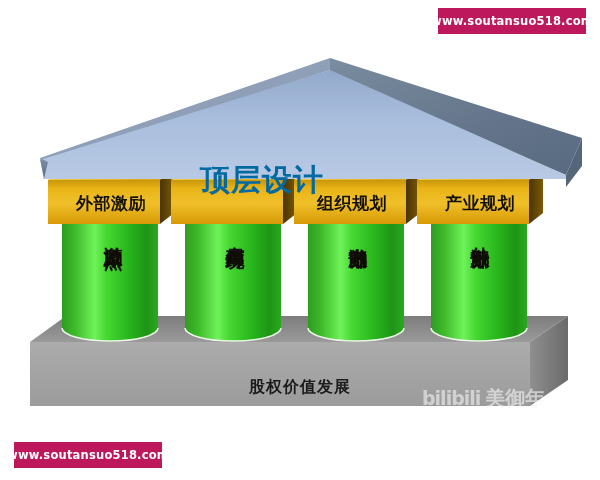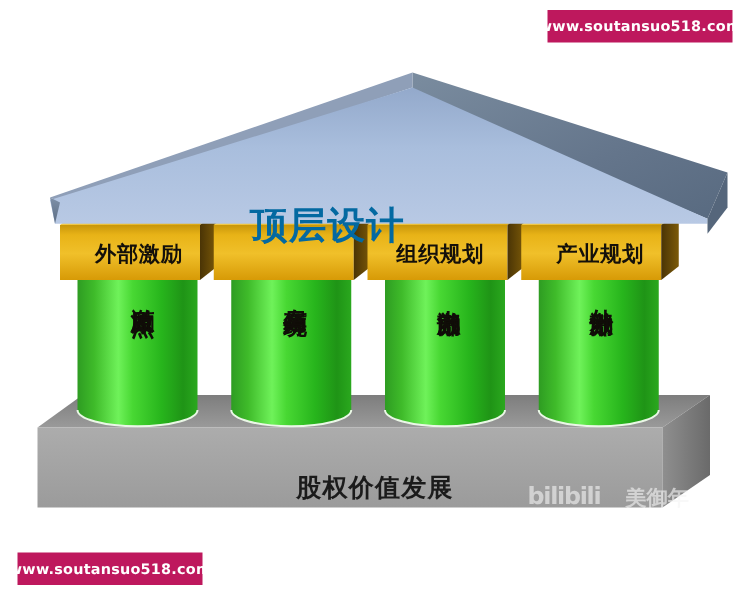--- a/index.html
+++ b/index.html
@@ -81,21 +81,21 @@
   #col-label-0 { left: 97px;  top: 232px; }
   #col-label-1 { left: 219px; top: 232px; }
   #col-label-2 { left: 342px; top: 232px; }
   #col-label-3 { left: 464px; top: 232px; }
 
   #base-label {
     left: 0;
     top: 377px;
     width: 600px;
     text-align: center;
-    font-size: 20px;
+    font-size: 16px;
     color: #1b1b1b;
     letter-spacing: 1px;
   }
 
   
   .wm-box {
     position: absolute;
     background: #be185d;
     color: #ffffff;
     font-size: 11.5px;
@@ -108,34 +108,34 @@
   }
   #wm-top    { right: 14px; top: 8px;  width: 148px; height: 26px; }
   #wm-bottom { left: 14px;  bottom: 12px; width: 148px; height: 26px; }
 
   #wm-bili {
     position: absolute;
     left: 422px;
     top: 388px;
     display: flex;
     align-items: flex-end;
-    gap: 20px;
+    gap: 5px;
     opacity: 0.62;
     pointer-events: none;
   }
   #wm-bili .bili-mark {
     font-size: 19px;
     font-weight: bold;
     color: #f2f2f2;
     font-family: "DejaVu Sans", sans-serif;
     line-height: 1;
     letter-spacing: -1px;
   }
   #wm-bili .bili-text {
-    font-size: 17px;
+    font-size: 20px;
     font-weight: bold;
     color: #f4f4f4;
     line-height: 1;
     overflow: hidden;
     max-width: 62px;
     white-space: nowrap;
   }
   
   #bili-clip {
     position: absolute;

